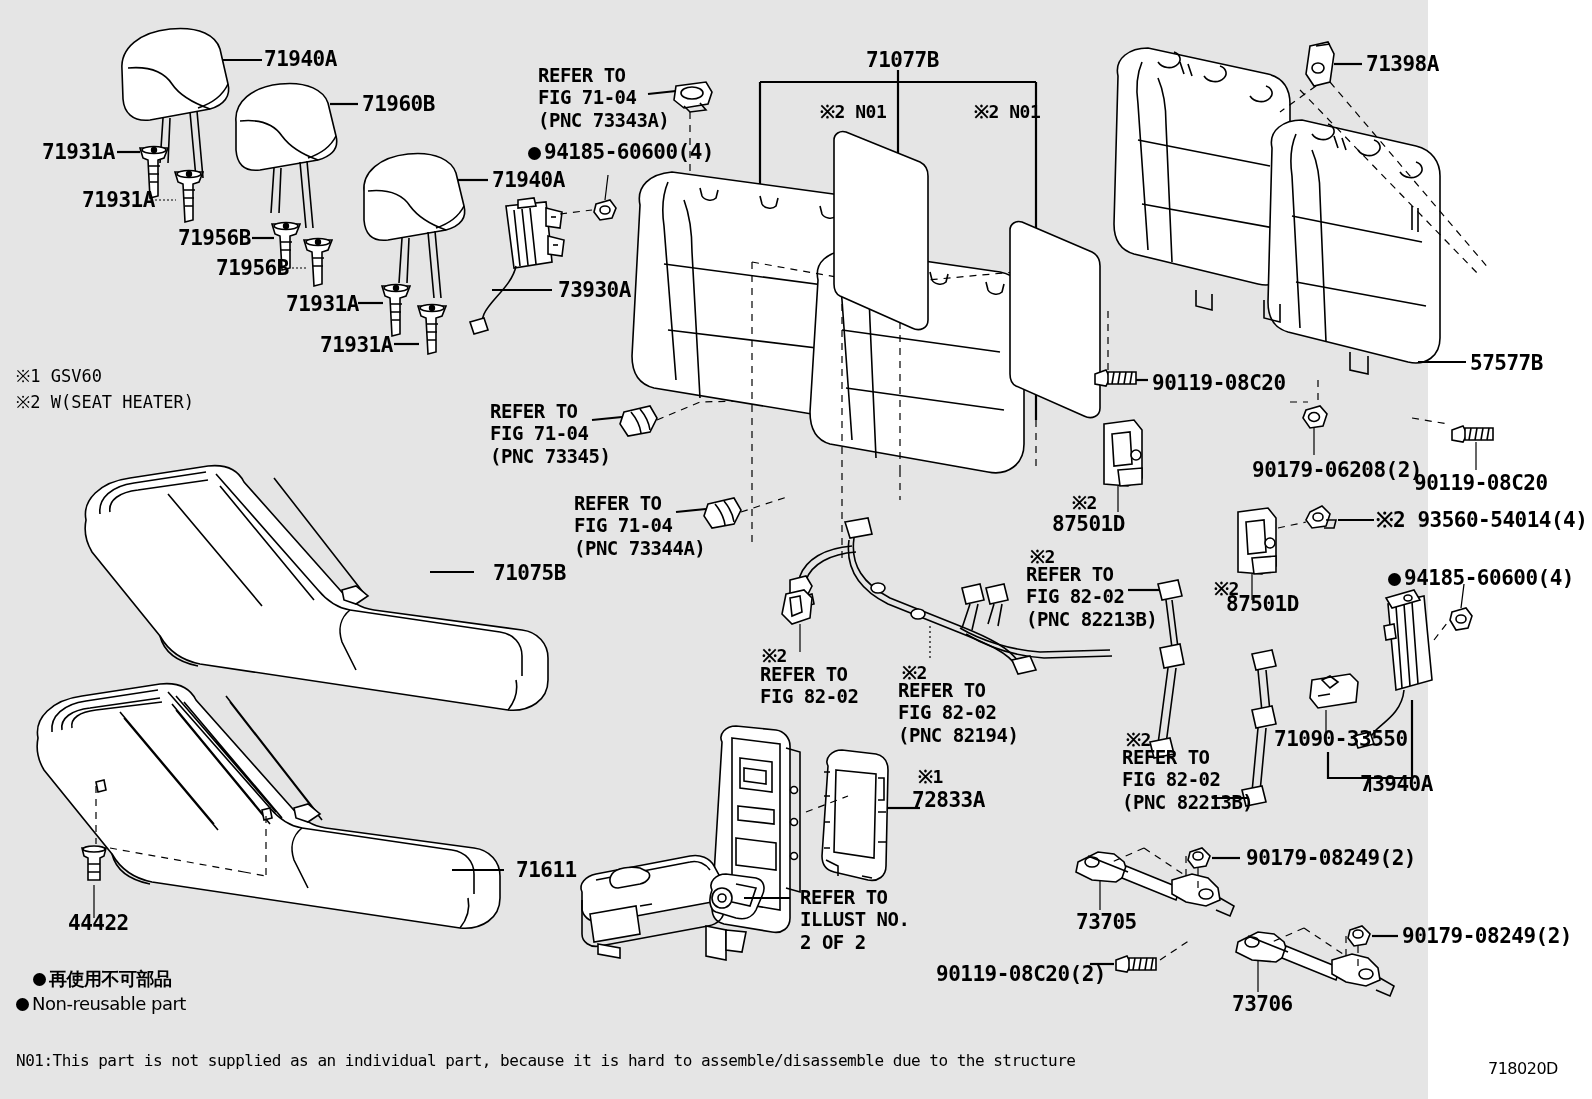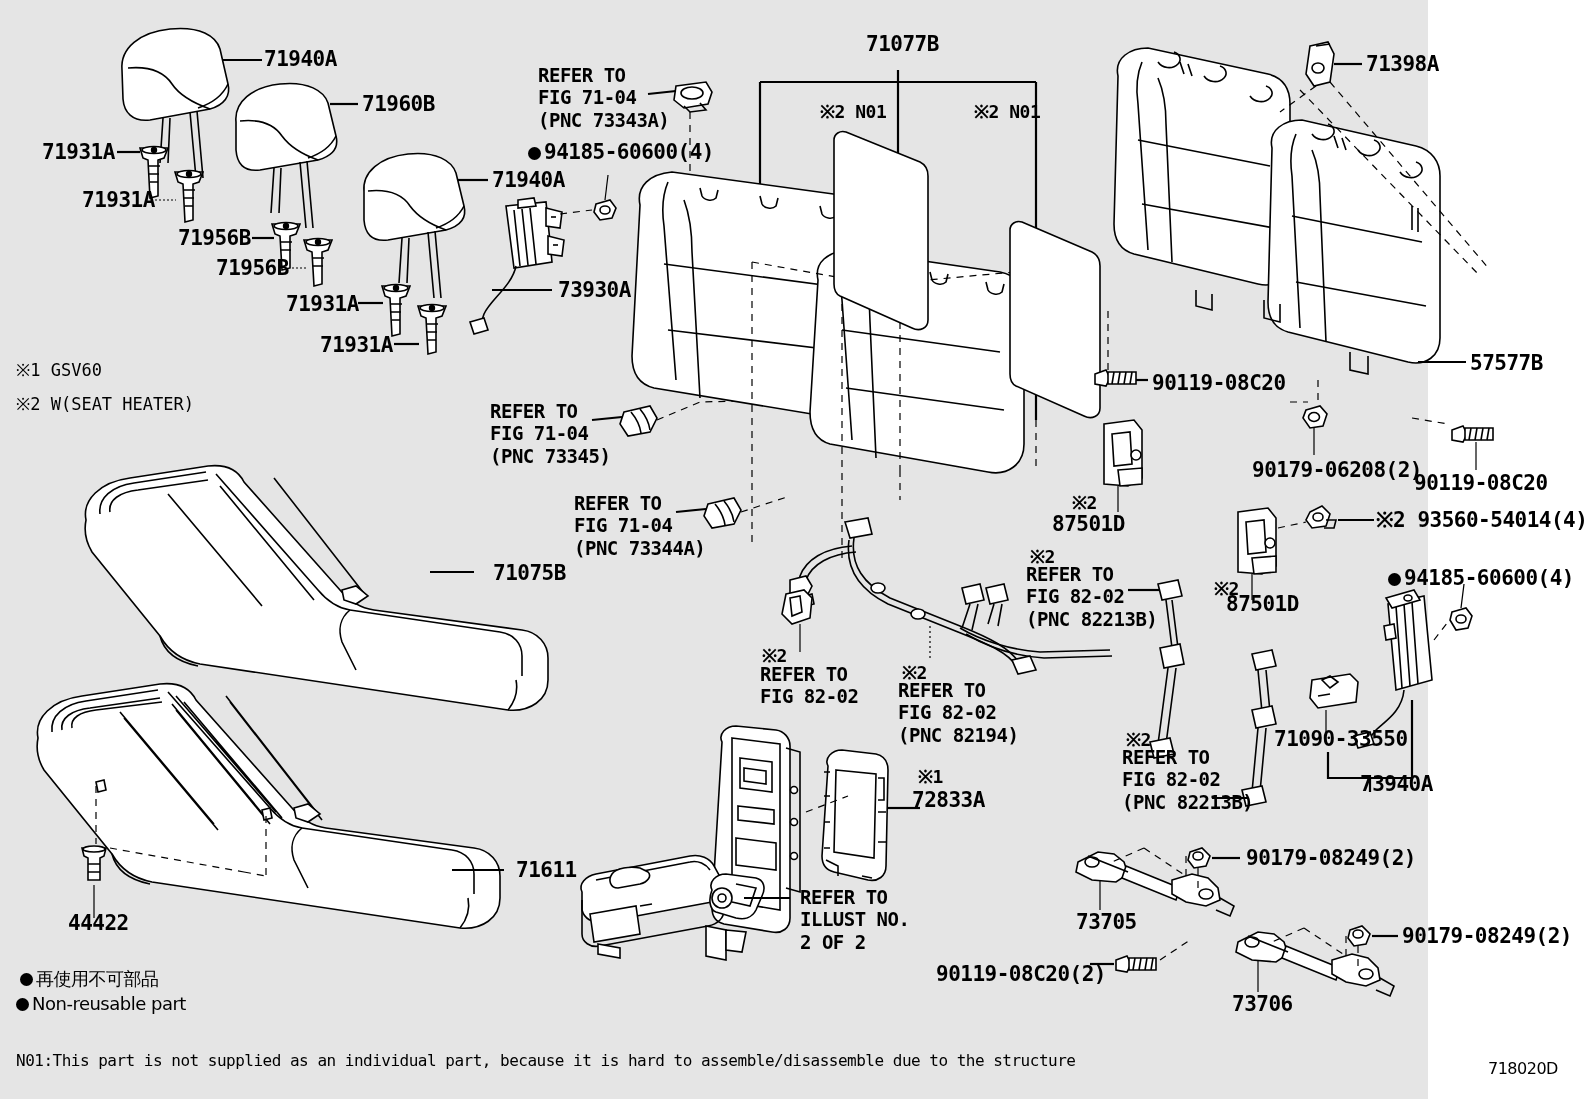--- a/index.html
+++ b/index.html
@@ -1,21 +1,21 @@
 <!DOCTYPE html>
 <html><head>
 <meta charset="utf-8">
 <style>
   html,body{margin:0;padding:0;background:#ffffff;}
   body{width:1592px;height:1099px;overflow:hidden;font-family:"DejaVu Sans Mono","Liberation Mono",monospace;color:#000;}
   #sheet{position:relative;width:1428px;height:1099px;background:#e5e5e5;}
   .lbl{position:absolute;white-space:pre;font-family:"DejaVu Sans Mono","Liberation Mono",monospace;font-weight:700;color:#000;letter-spacing:-0.5px;line-height:1.18;}
   .pn{font-size:21px;}
   .ref{font-size:19px;}
-  .note{font-size:17px;font-weight:400;letter-spacing:0px;}
+  .note{font-size:17px;font-weight:400;letter-spacing:0px;margin-top:6px;}
   .notejp{font-size:18px;font-weight:400;font-family:"DejaVu Sans","Liberation Sans",sans-serif;}
   .small{font-size:16px;font-weight:400;letter-spacing:0px;}
   .code{font-size:16px;font-weight:400;}
   .mark{font-size:18px;font-weight:700;}
   .dot{display:inline-block;width:13px;height:13px;border-radius:50%;background:#000;vertical-align:-1px;margin-right:3px;}
   svg{position:absolute;left:0;top:0;}
   .ln{stroke:#000;fill:none;}
   .th1{stroke-width:1.2;}
   .th15{stroke-width:1.6;}
   .th2{stroke-width:2.2;}
@@ -499,21 +499,21 @@
 <div class="lbl pn" style="left:216px;top:256px;">71956B</div>
 <div class="lbl pn" style="left:286px;top:292px;">71931A</div>
 <div class="lbl pn" style="left:320px;top:333px;">71931A</div>
 <div class="lbl pn" style="left:492px;top:168px;">71940A</div>
 <div class="lbl pn" style="left:558px;top:278px;">73930A</div>
 
 <div class="lbl ref" style="left:538px;top:64px;"><span>REFER TO</span><br><span>FIG 71-04</span><br><span>(PNC 73343A)</span></div>
 
 <div class="lbl pn" style="left:528px;top:140px;"><span class="dot"></span><span>94185-60600(4)</span></div>
 
-<div class="lbl pn" style="left:866px;top:32px;">71077B</div>
+<div class="lbl pn" style="left:866px;top:48px;">71077B</div>
 <div class="lbl mark" style="left:820px;top:101px;"><span>※2</span> <span>N01</span></div>
 <div class="lbl mark" style="left:974px;top:101px;"><span>※2</span> <span>N01</span></div>
 
 <div class="lbl pn" style="left:1366px;top:52px;">71398A</div>
 
 <div class="lbl pn" style="left:1470px;top:351px;">57577B</div>
 
 <div class="lbl pn" style="left:1152px;top:371px;">90119-08C20</div>
 
 <div class="lbl pn" style="left:1252px;top:458px;">90179-06208(2)</div>
@@ -561,20 +561,20 @@
 
 <div class="lbl ref" style="left:800px;top:886px;"><span>REFER TO</span><br><span>ILLUST NO.</span><br><span>2 OF 2</span></div>
 
 <div class="lbl pn" style="left:1076px;top:910px;">73705</div>
 <div class="lbl pn" style="left:1232px;top:992px;">73706</div>
 <div class="lbl pn" style="left:1246px;top:846px;">90179-08249(2)</div>
 <div class="lbl pn" style="left:1402px;top:924px;">90179-08249(2)</div>
 <div class="lbl pn" style="left:936px;top:962px;">90119-08C20(2)</div>
 
 <div class="lbl note" style="left:16px;top:360px;">※1 GSV60</div>
-<div class="lbl note" style="left:16px;top:394px;">※2 W(SEAT HEATER)</div>
-
-<div class="lbl notejp" style="left:20px;top:968px;"><span class="dot"></span><span>再使用不可部品</span></div>
+<div class="lbl note" style="left:16px;top:386px;">※2 W(SEAT HEATER)</div>
+
+<div class="lbl notejp" style="left:33px;top:968px;font-weight:bold;"><span class="dot"></span><span>再使用不可部品</span></div>
 <div class="lbl notejp" style="left:16px;top:993px;"><span class="dot"></span><span>Non-reusable part</span></div>
 <div class="lbl code" style="left:16px;top:1052px;">N01:This part is not supplied as an individual part, because it is hard to assemble/disassemble due to the structure</div>
 <div class="lbl code" style="left:1488px;top:1060px;font-family:'DejaVu Sans','Liberation Sans',sans-serif;">718020D</div>
 
 </div>
 
 </body></html>

